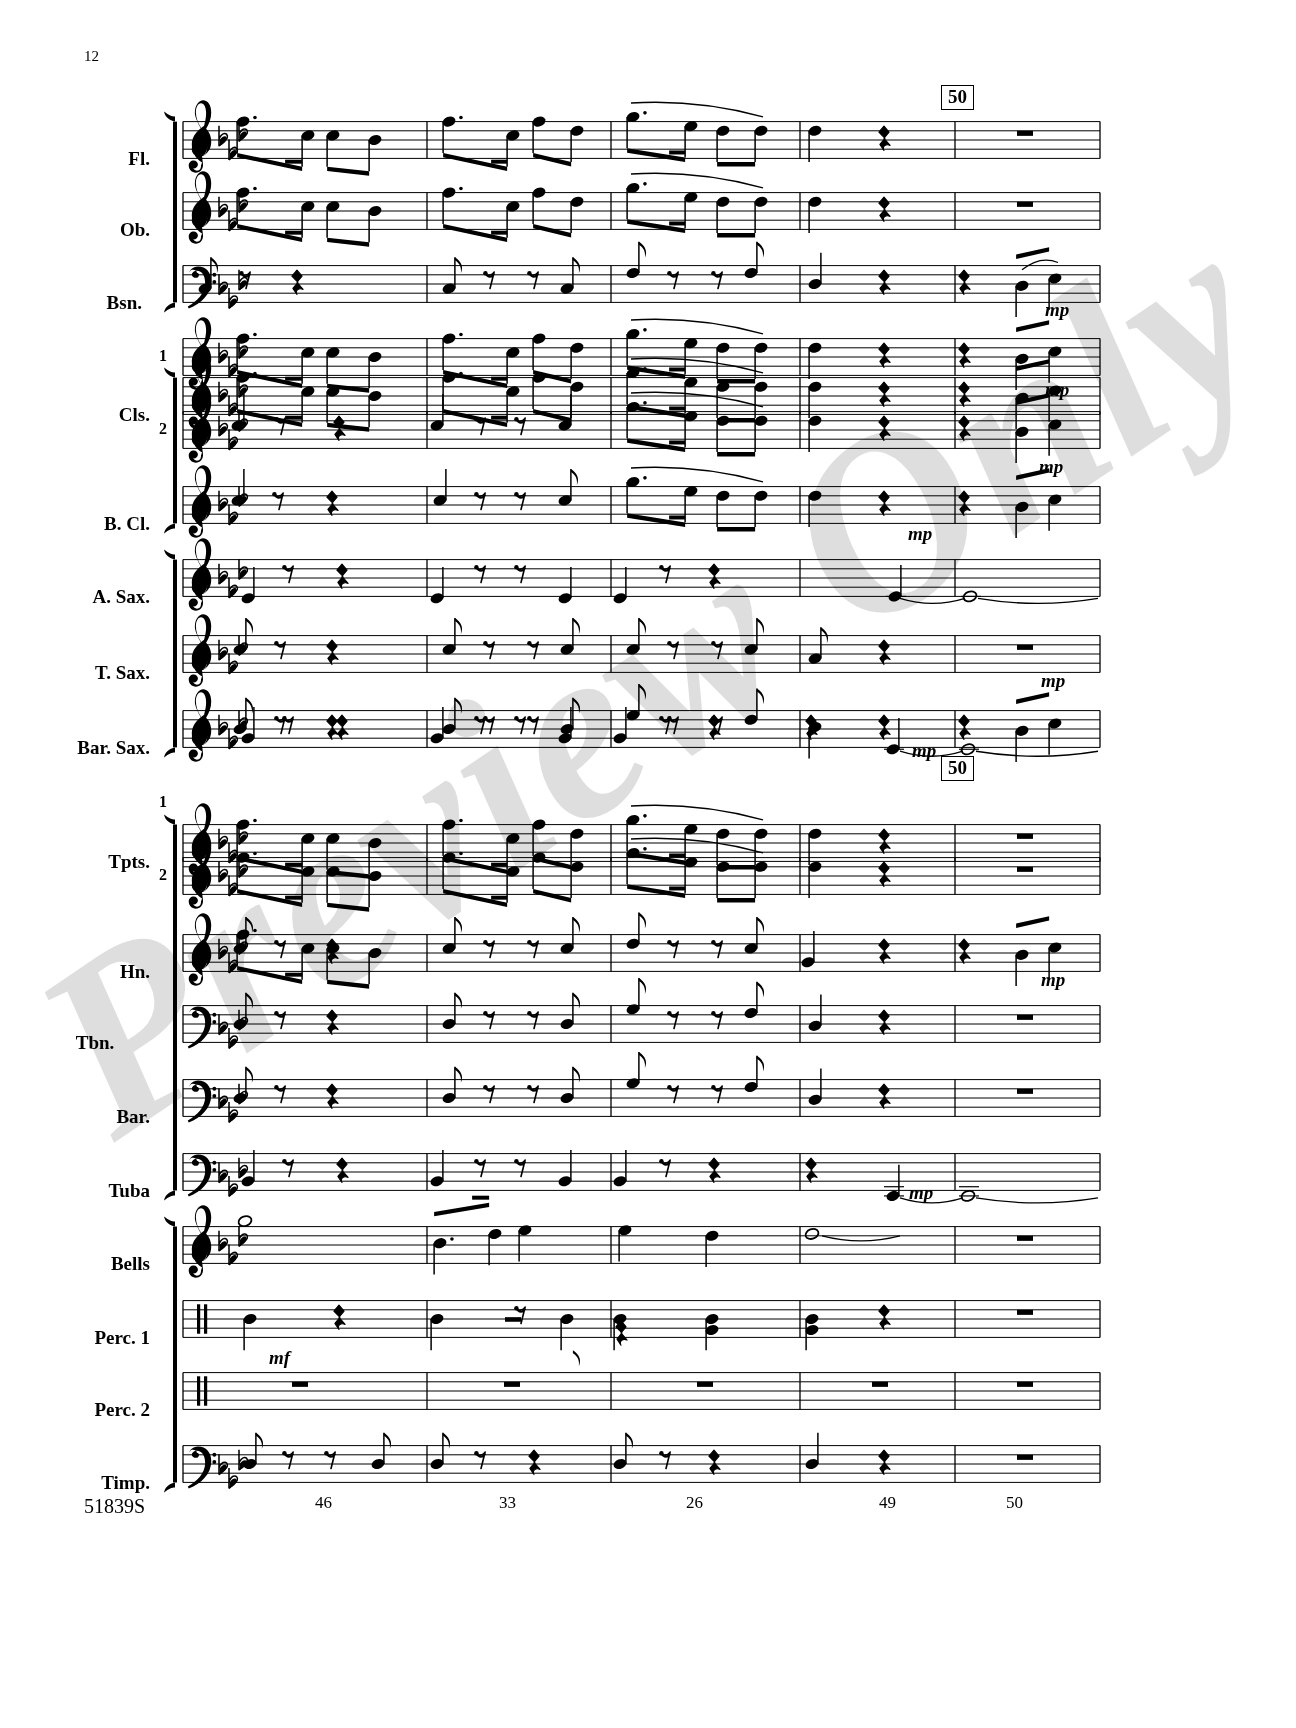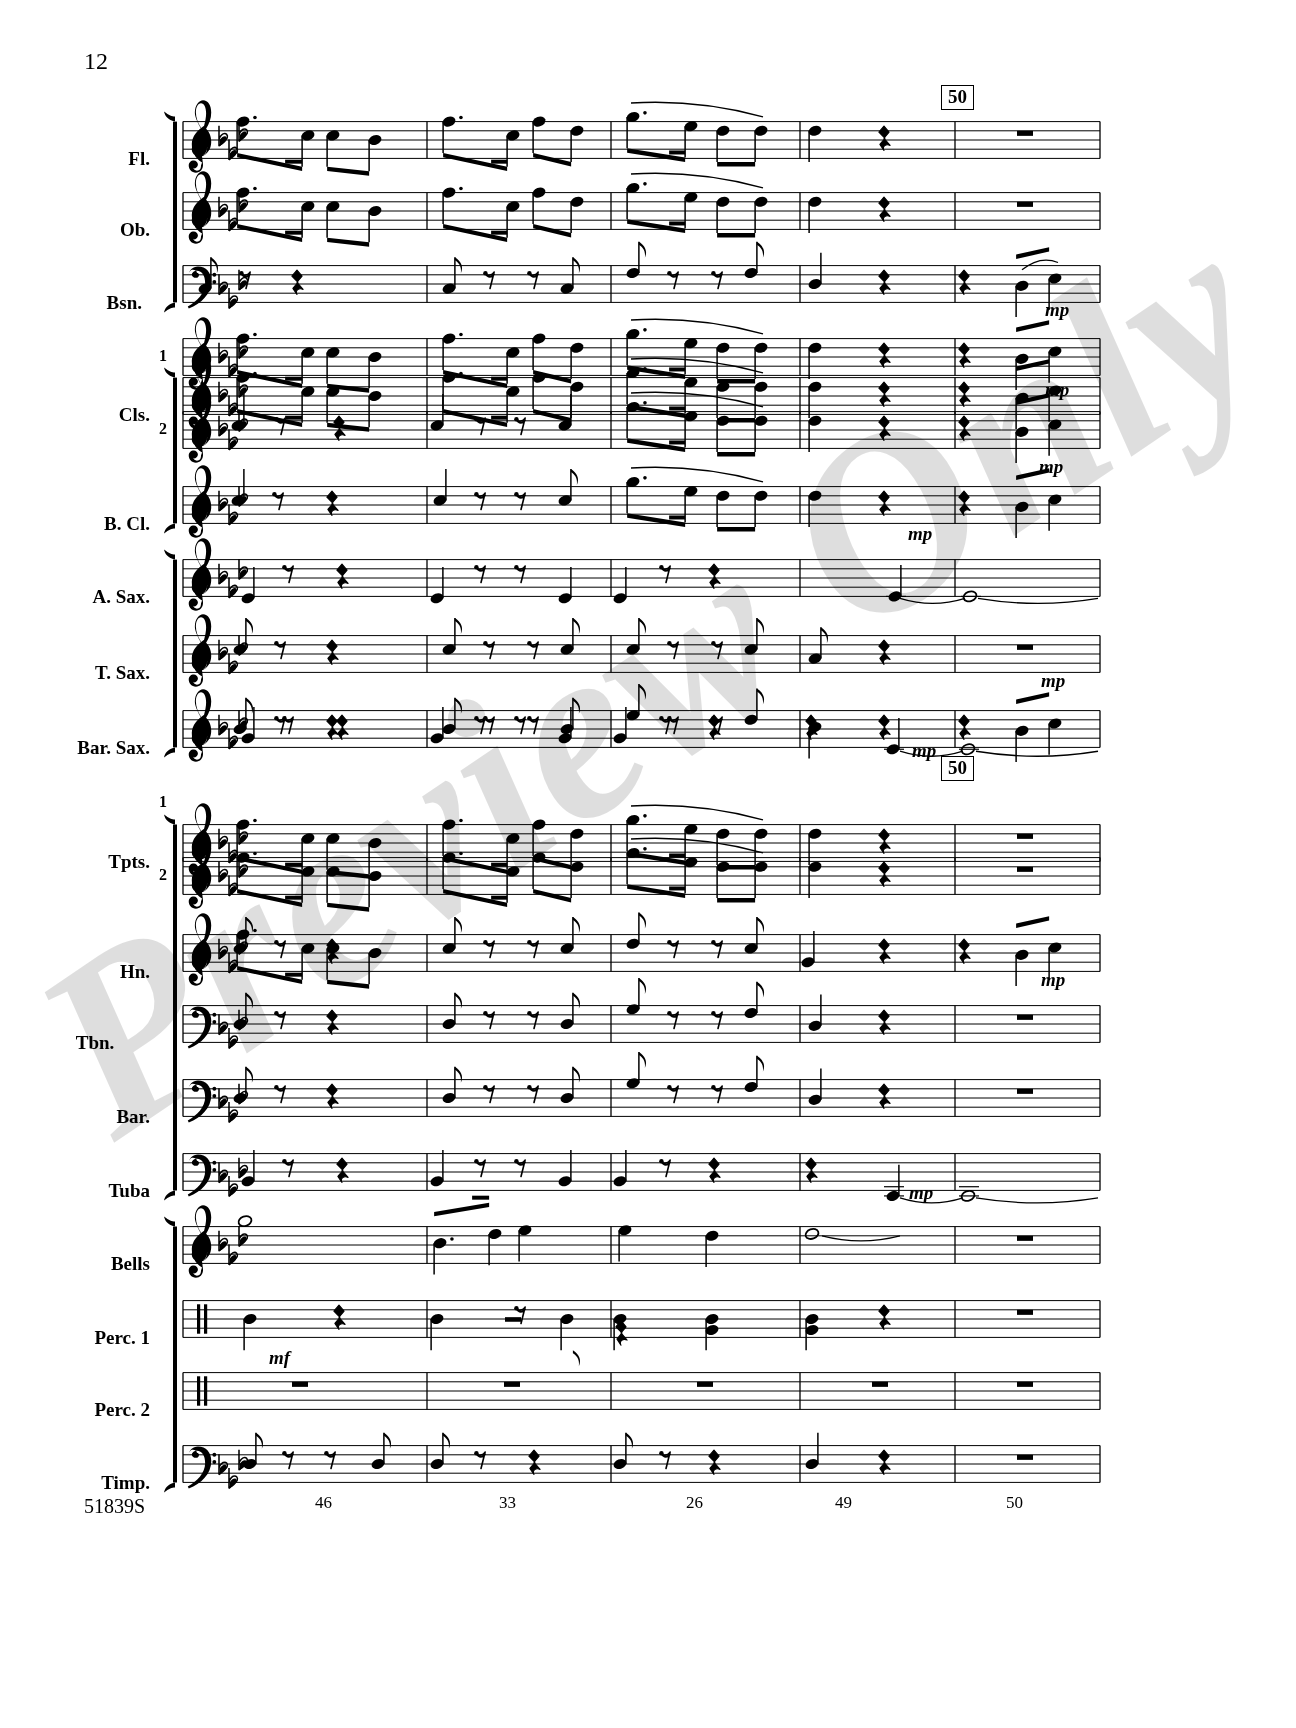--- a/index.html
+++ b/index.html
@@ -24,21 +24,21 @@
     font-weight:700;
     font-style:italic;
     color:rgba(0,0,0,0.13);
     white-space:nowrap;
     letter-spacing:2px;
   }
 
   .page-number{
     position:absolute;
     left:84px; top:48px;
-    font-size:24px;
+    font-size:15px;
     font-family:"Liberation Serif",serif;
   }
   .catalog-number{
     position:absolute;
     left:84px; top:1495px;
     font-size:20px;
     font-family:"Liberation Serif",serif;
   }
 
   .stave-label{
@@ -1902,21 +1902,21 @@
   <div id="partnums">
       <div class="part-number" style="left: 159px; top: 347px;">1</div>
       <div class="part-number" style="left: 159px; top: 420px;">2</div>
       <div class="part-number" style="left: 159px; top: 793px;">1</div>
       <div class="part-number" style="left: 159px; top: 866px;">2</div>
     </div>
   <div id="measnums">
       <div class="measure-number" style="left: 292px; top: 1493px;">46</div>
       <div class="measure-number" style="left: 476px; top: 1493px;">33</div>
       <div class="measure-number" style="left: 663px; top: 1493px;">26</div>
-      <div class="measure-number" style="left: 812px; top: 1493px;">49</div>
+      <div class="measure-number" style="left: 856px; top: 1493px;">49</div>
       <div class="measure-number" style="left: 983px; top: 1493px;">50</div>
     </div>
   <div id="rehearsals">
       <div class="rehearsal-mark" style="left: 941px; top: 85px;">50</div>
       <div class="rehearsal-mark" style="left: 941px; top: 756px;">50</div>
     </div>
   <div id="dynamics">
       <div class="dynamic" style="left: 1017px; top: 299px;">mp</div>
       <div class="dynamic" style="left: 1017px; top: 379px;">mp</div>
       <div class="dynamic" style="left: 1011px; top: 456px;">mp</div>

